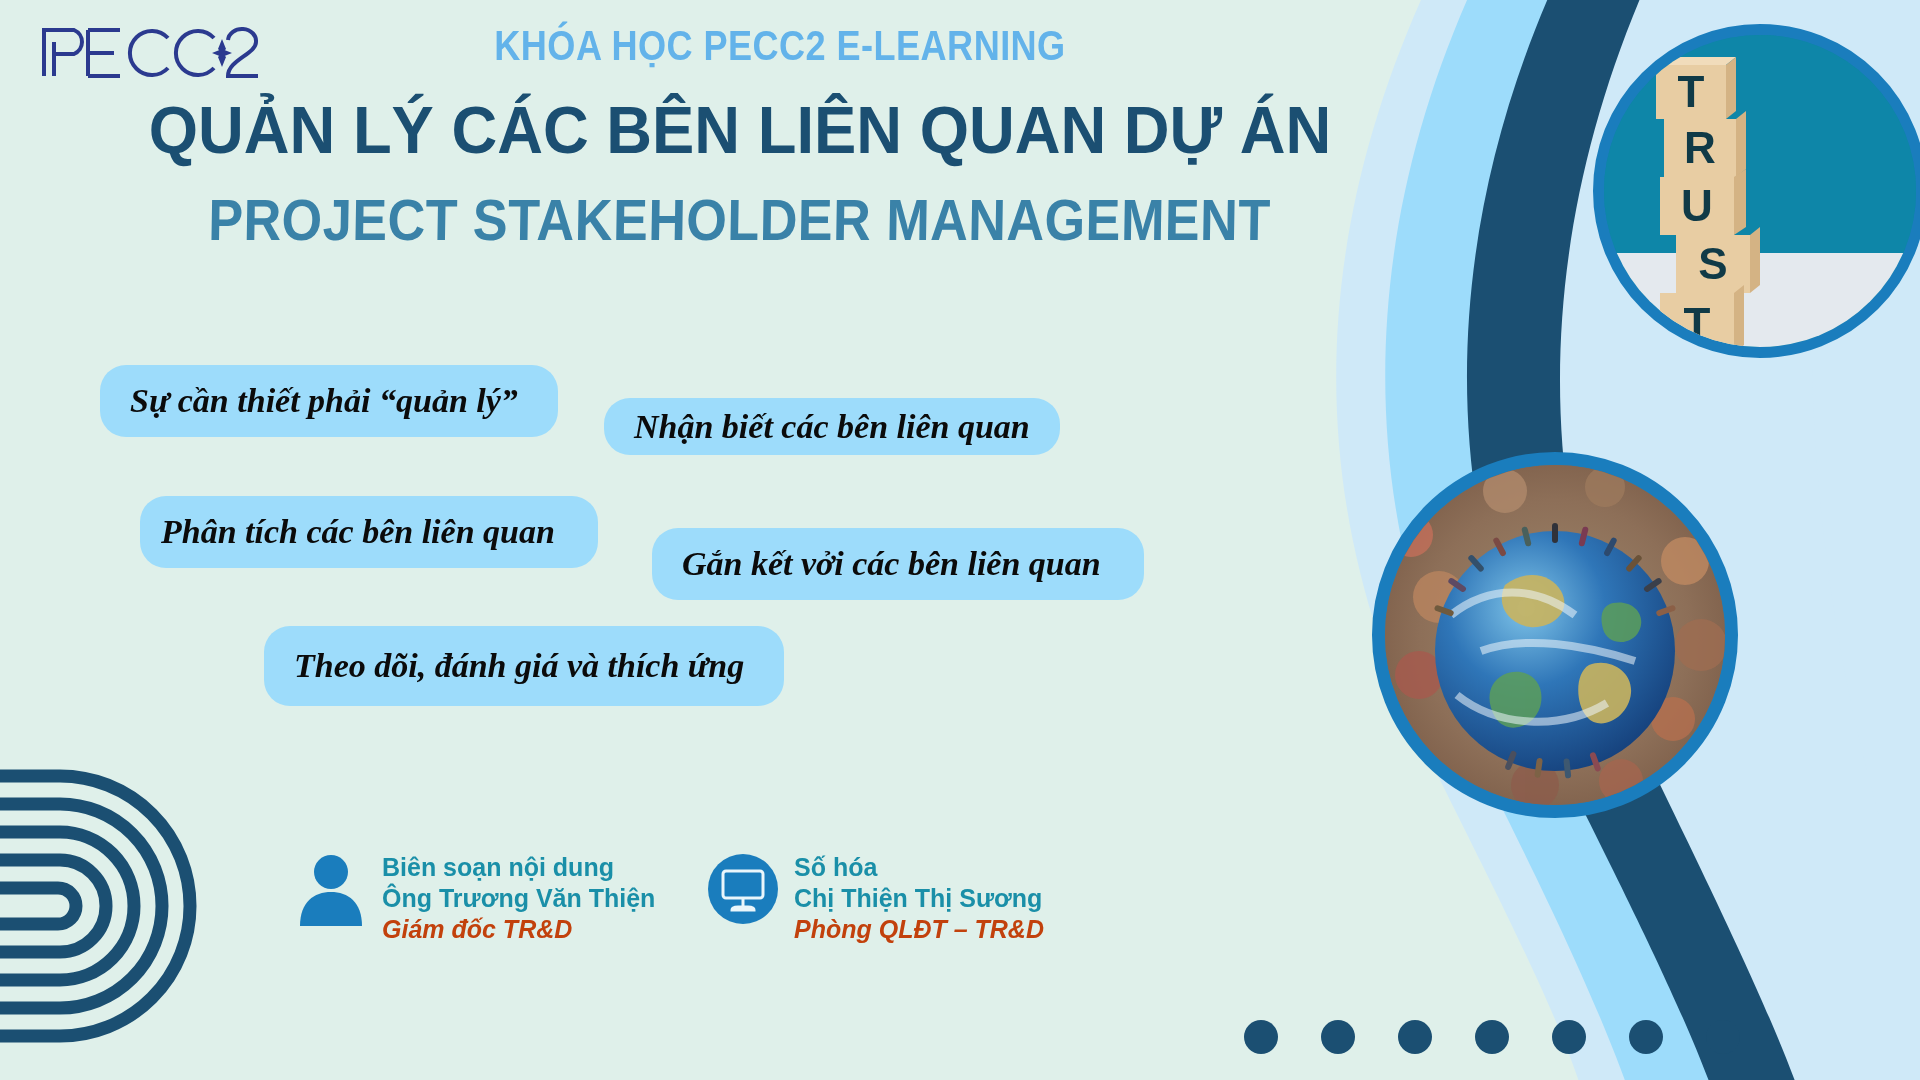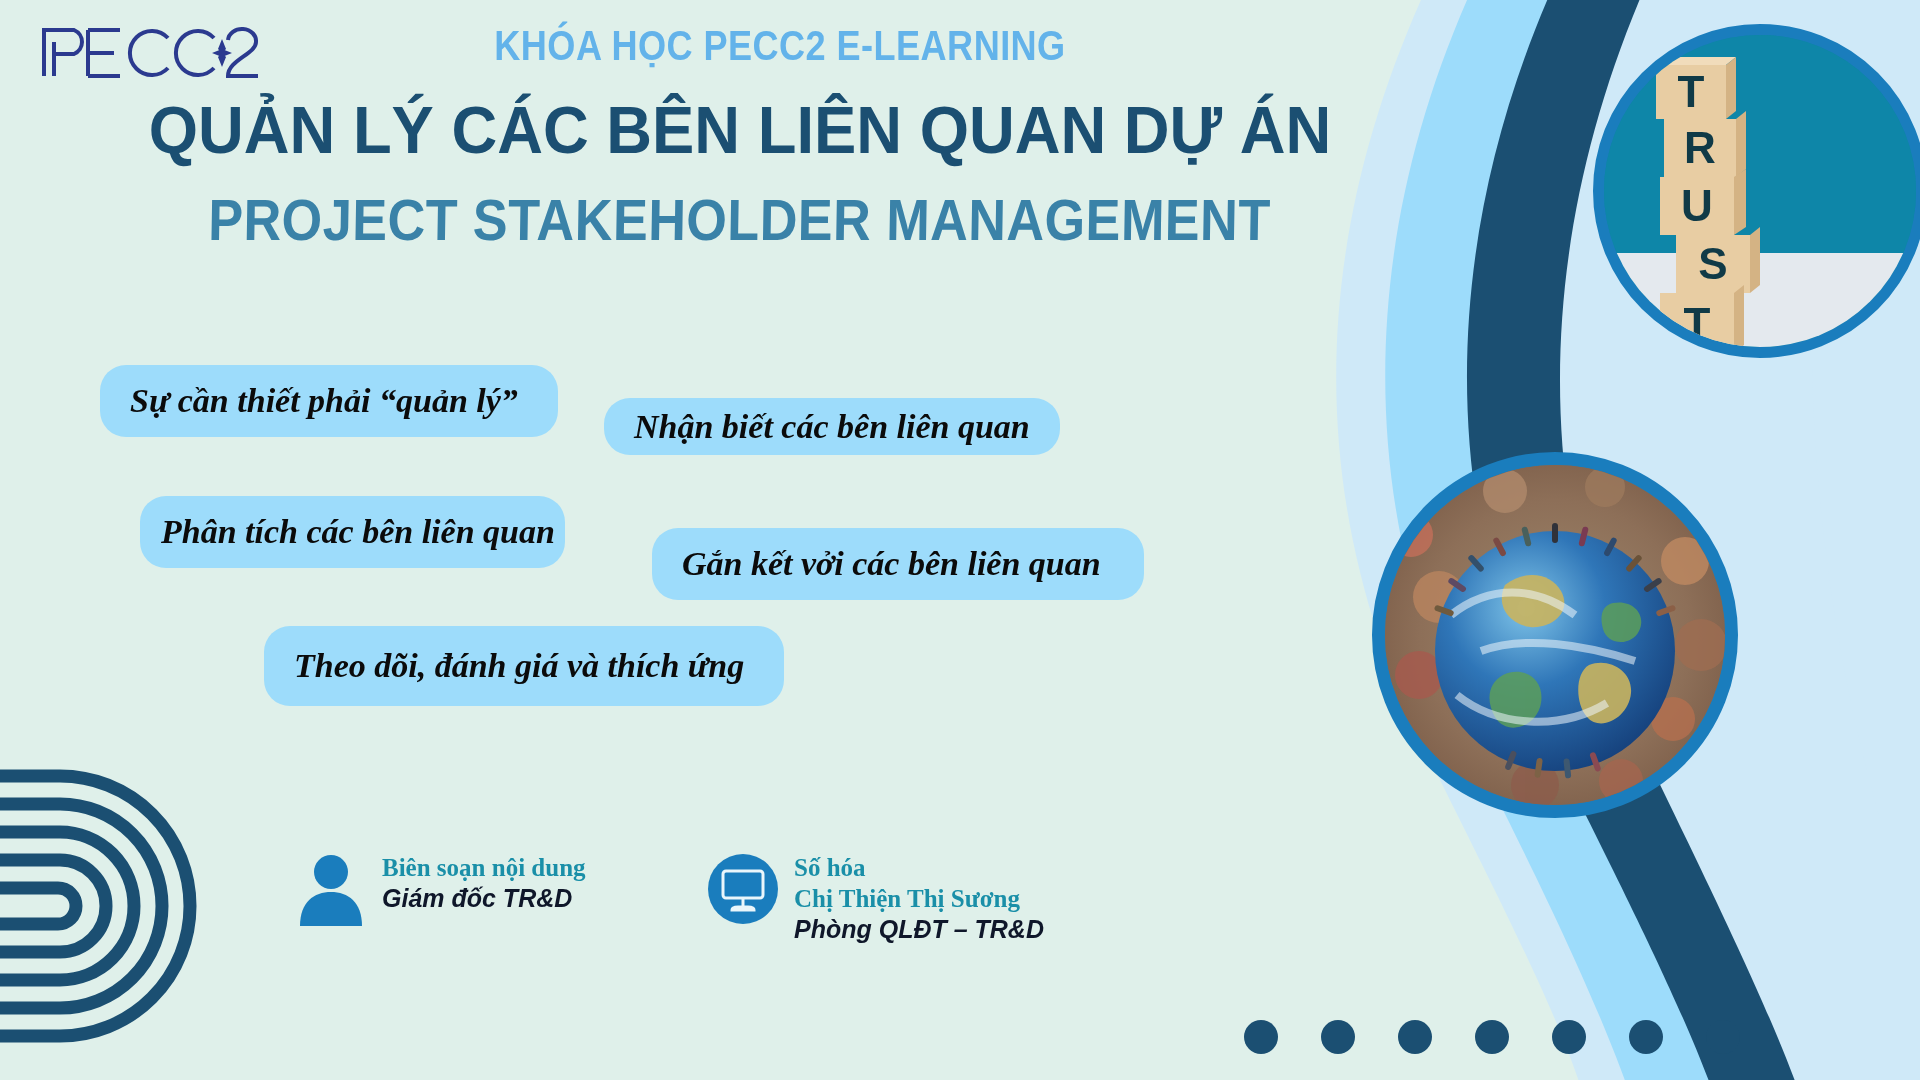--- a/index.html
+++ b/index.html
@@ -76,21 +76,21 @@
     font-weight: 700;
     font-style: italic;
     font-size: 34px;
     display: flex;
     align-items: center;
     padding: 0 30px;
     white-space: nowrap;
   }
   #pill-1 { left: 100px;  top: 365px; width: 458px; height: 72px; align-items: center; }
   #pill-2 { left: 604px;  top: 398px; width: 456px; height: 57px; }
-  #pill-3 { left: 140px;  top: 496px; width: 425px; height: 72px; padding-left: 21px; }
+  #pill-3 { left: 140px;  top: 496px; width: 458px; height: 72px; padding-left: 21px; }
   #pill-4 { left: 652px;  top: 528px; width: 492px; height: 72px; }
   #pill-5 { left: 264px;  top: 626px; width: 520px; height: 80px; }
 
   
   .credit {
     position: absolute;
     display: flex;
     align-items: flex-start;
     gap: 16px;
   }
@@ -100,24 +100,23 @@
   .credit-icon svg { display: block; width: 100%; height: 100%; }
   .credit-lines {
     display: flex; flex-direction: column;
     line-height: 1.24;
   }
   .credit-role, .credit-name {
     color: #1a8fa8;
     font-size: 25px;
     font-weight: 700;
     white-space: nowrap;
-    font-family: Liberation Serif, serif;
   }
   .credit-dept {
-    color: #0f172a;
+    color: #c2410c;
     font-size: 25px;
     font-weight: 700;
     font-style: italic;
     white-space: nowrap;
   }
 
   
   #deco-d {
     position: absolute; left: 0; top: 756px;
     width: 232px; height: 300px;
@@ -212,20 +211,21 @@
 
   <div class="credit" id="credit-1">
     <div class="credit-icon">
       <svg viewBox="0 0 70 74" aria-hidden="true">
         <circle cx="35" cy="20" r="17" fill="#1a7dbd"></circle>
         <path d="M4 74 C4 50, 18 40, 35 40 C52 40, 66 50, 66 74 Z" fill="#1a7dbd"></path>
       </svg>
     </div>
     <div class="credit-lines">
       <span class="credit-role">Biên soạn nội dung</span>
+      <span class="credit-name">Ông Trương Văn Thiện</span>
       <span class="credit-dept">Giám đốc TR&amp;D</span>
     </div>
   </div>
 
   <div class="credit" id="credit-2">
     <div class="credit-icon">
       <svg viewBox="0 0 70 74" aria-hidden="true">
         <circle cx="35" cy="37" r="35" fill="#1a7dbd"></circle>
         <g fill="none" stroke="#eaf6fb" stroke-width="3">
           <rect x="15" y="19" width="40" height="27" rx="3"></rect>

